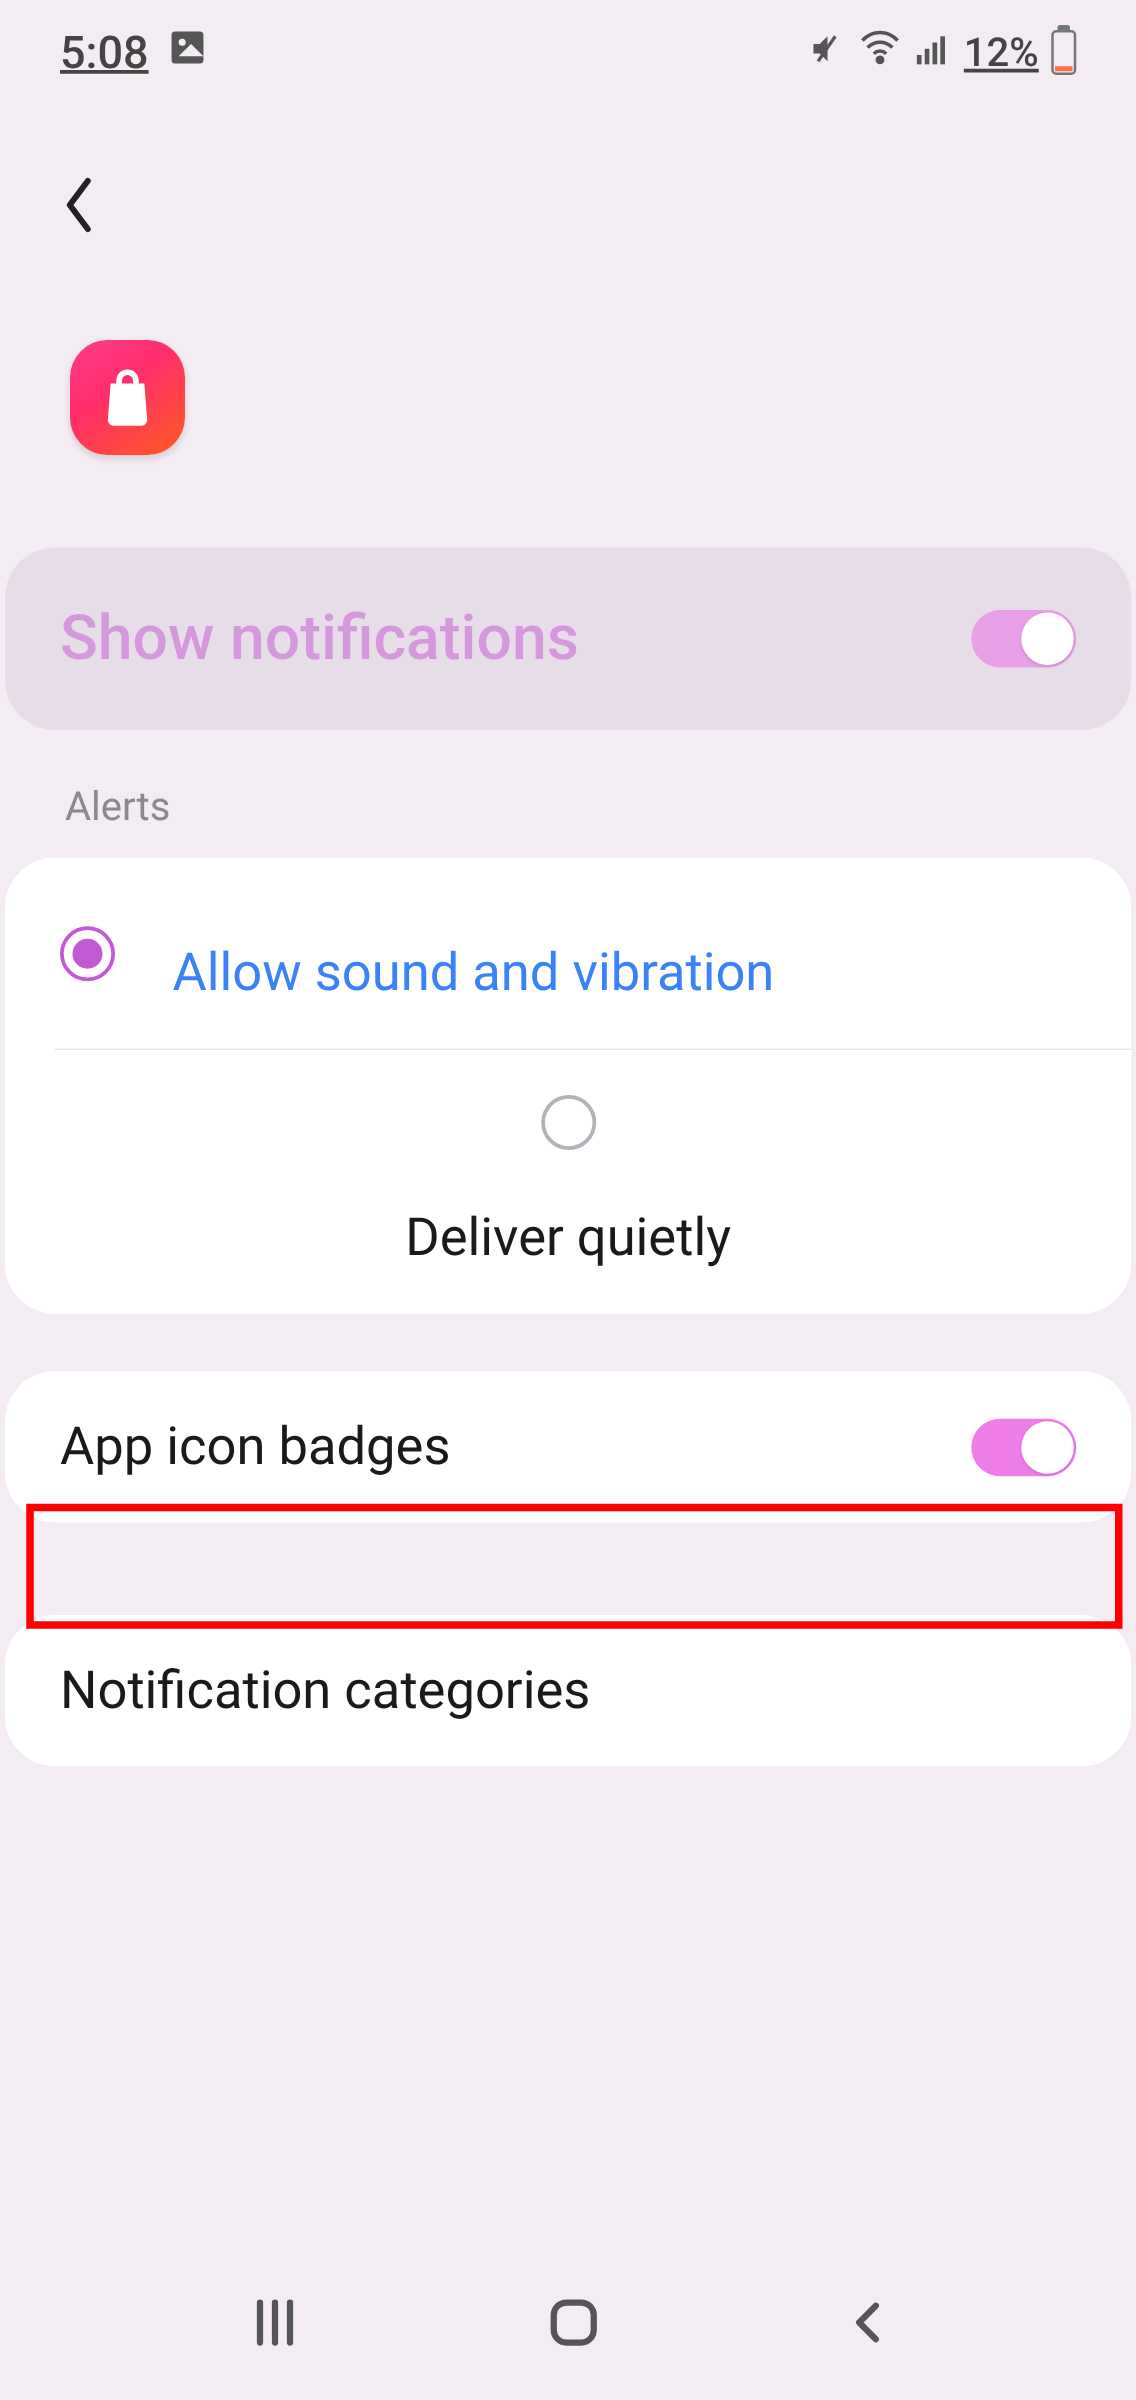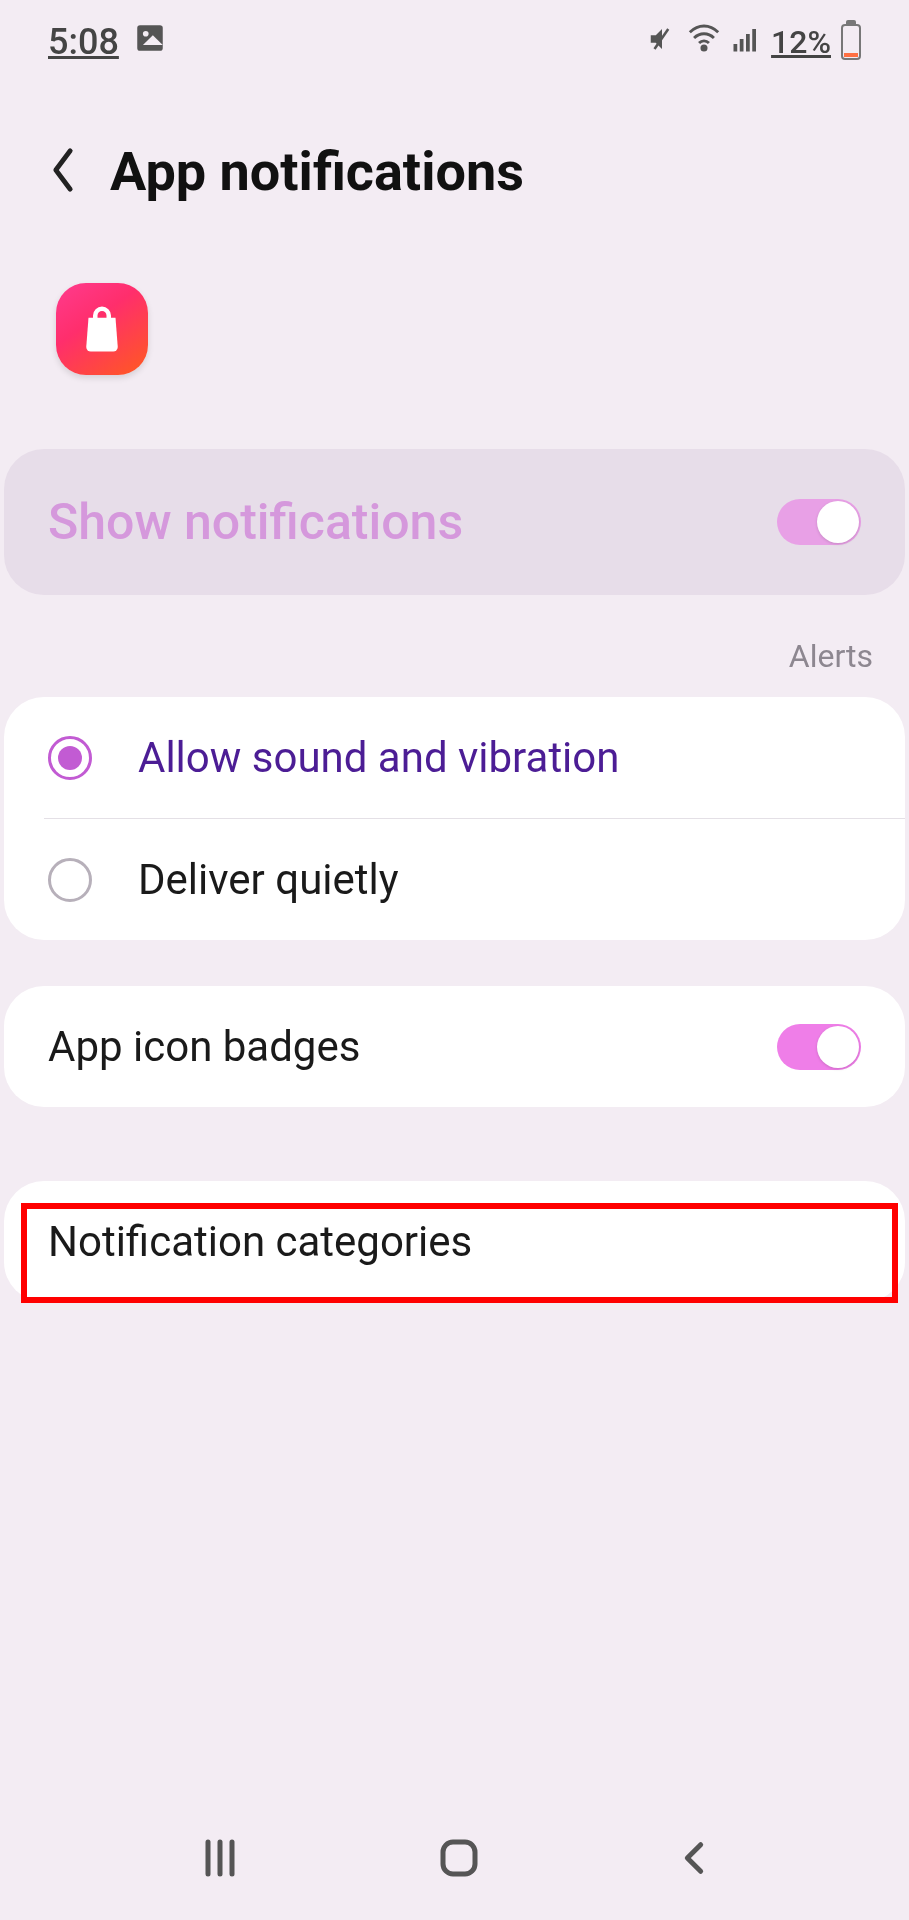--- a/index.html
+++ b/index.html
@@ -98,63 +98,63 @@
   .toggle.violet-on { background: #e8a0e6; }
   .toggle-knob {
     position: absolute; top: 2px; right: 2px;
     width: 42px; height: 42px;
     background: #fff; border-radius: 50%;
     box-shadow: 0 1px 3px rgba(0,0,0,0.15);
   }
 
   
   .section-header {
-    padding: 42px 36px 22px;
+    padding: 42px 52px 22px;
     font-size: 32px;
     color: #8d8790;
-    text-align: right;
   }
   .card {
     margin: 0 4px;
     background: #fff;
     border-radius: 40px;
     overflow: hidden;
   }
   .row {
     display: flex;
     align-items: center;
     padding: 36px 44px;
     gap: 46px;
     cursor: pointer;
     min-height: 112px;
   }
   .row + .row {
     border-top: 1px solid #e4e0e6;
     margin-left: 40px;
     padding-left: 4px;
+    flex-direction: column;
   }
   .row .text {
     font-size: 42px;
   }
   .radio {
     width: 44px; height: 44px;
     border-radius: 50%;
     border: 3px solid #b7b0ba;
     display: flex; align-items: center; justify-content: center;
     flex-shrink: 0;
   }
   .radio.selected {
     border-color: #c25bd3;
   }
   .radio.selected::after {
     content: "";
     width: 24px; height: 24px;
     background: #c25bd3; border-radius: 50%;
   }
-  .row.selected .text { color: #4c1d95; }
+  .row.selected .text { color: #3b82f6; margin-top: 32px; }
 
   
   .card.single { margin-top: 46px; }
   .card.cats { margin-top: 74px; }
   .row.toggle-row .toggle { margin-left: auto; }
   .row.toggle-row .text { color: #1a1a1a; }
 
   
   .highlight-box {
     position: absolute;
@@ -218,21 +218,20 @@
       </span>
   </div>
 </div>
 
 <div class="header">
   <span class="back">
     <svg width="30" height="48" viewBox="0 0 24 40" fill="none" stroke="#222" stroke-width="4" stroke-linecap="round" stroke-linejoin="round">
         <path d="M18 4 L6 20 L18 36"></path>
       </svg>
   </span>
-  <h1>App notifications</h1>
 </div>
 
 <div class="app-row">
   <div class="app-icon-box">
     <svg width="54" height="54" viewBox="0 0 24 24">
       <path d="M6 7 h12 l1 13 a2 2 0 0 1 -2 2 H7 a2 2 0 0 1 -2 -2 Z" fill="#fff"></path>
       <path d="M9 9 V6 a3 3 0 0 1 6 0 v3" fill="none" stroke="#fff" stroke-width="2" stroke-linecap="round"></path>
     </svg>
   </div>
 </div>

